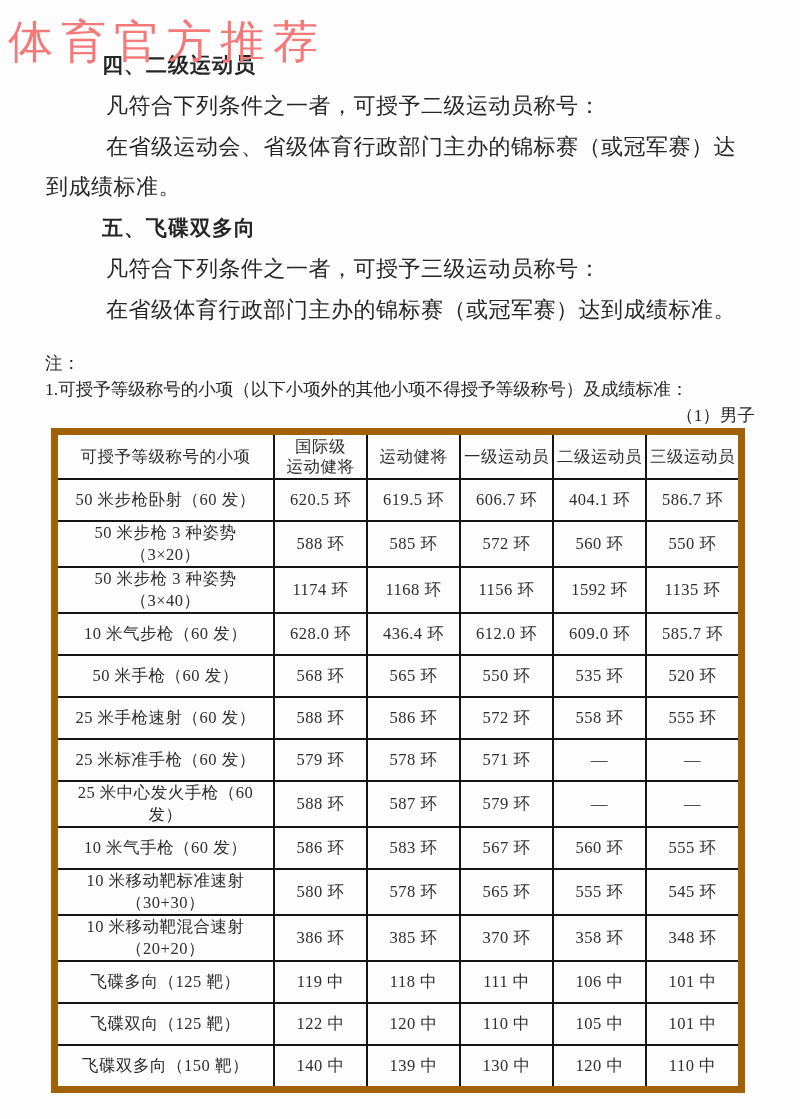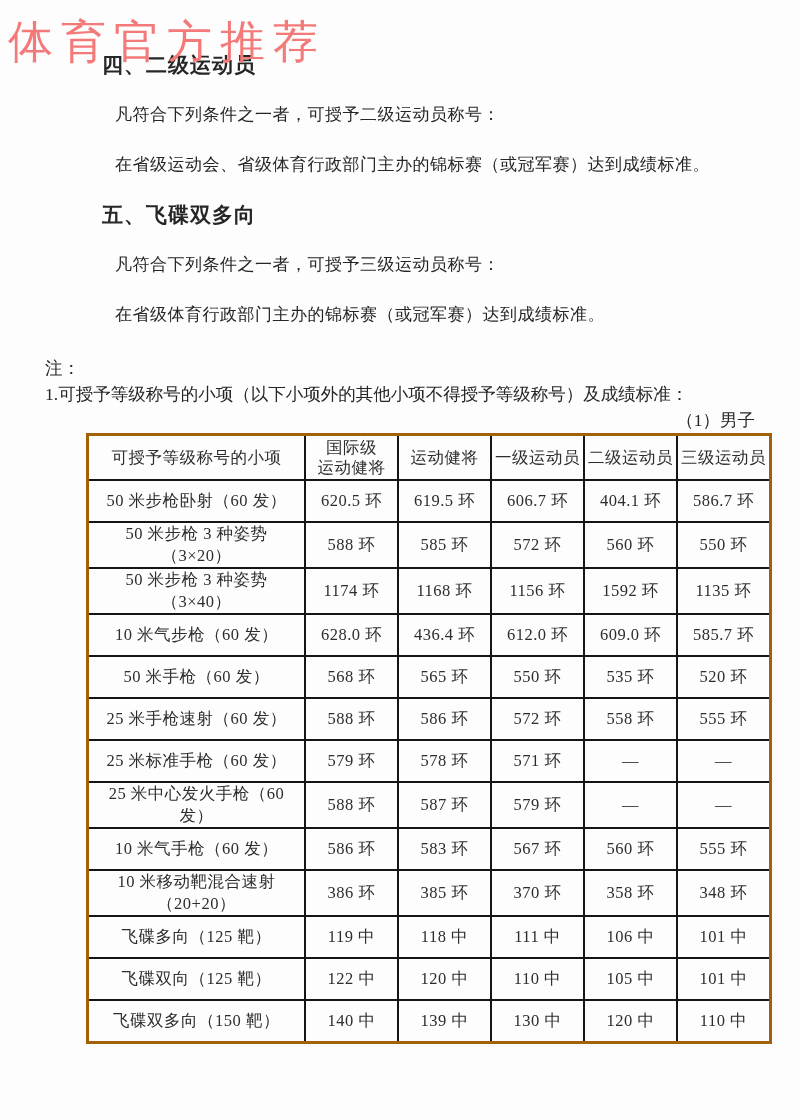--- a/index.html
+++ b/index.html
@@ -34,44 +34,44 @@
     z-index: 1;
   }
   .heading {
     font-size: 21px;
     font-weight: bold;
     line-height: 40px;
     margin: 0 0 0 57px;
     letter-spacing: 1px;
   }
   .para {
-    font-size: 17px;
+    font-size: 22px;
     line-height: 40px;
-    margin: 10px;
+    margin: 1px;
     text-indent: 60px;
     letter-spacing: 0.5px;
   }
   .notes {
     margin-top: 20px;
     font-size: 17.5px;
   }
   .notes p {
     margin: 0;
     line-height: 26px;
   }
   .note-label   { margin-left: 40px; }
   .note-item-1  { margin-left: 28px; }
   .note-item-2  { margin-left: 36px; text-align: right; }
   table.standards {
     border-collapse: collapse;
-    margin-left: 41px;
+    margin-left: 6px;
     margin-top: 0px;
     table-layout: fixed;
     width: 666px;
-    border: 3px solid #a16207;
+    border: 7px solid #a16207;
   }
   table.standards th,
   table.standards td {
     border: 2px solid #151515;
     text-align: center;
     vertical-align: middle;
     font-weight: normal;
     font-size: 16.5px;
     color: #2d2d2d;
     padding: 0 2px;
@@ -184,20 +184,28 @@
           </tr>
           <tr>
             <td>10 米气手枪（60 发）</td>
             <td>586 环</td>
             <td>583 环</td>
             <td>567 环</td>
             <td>560 环</td>
             <td>555 环</td>
           </tr>
           <tr>
+            <td>10 米移动靶标准速射（30+30）</td>
+            <td>580 环</td>
+            <td>578 环</td>
+            <td>565 环</td>
+            <td>555 环</td>
+            <td>545 环</td>
+          </tr>
+          <tr>
             <td>10 米移动靶混合速射（20+20）</td>
             <td>386 环</td>
             <td>385 环</td>
             <td>370 环</td>
             <td>358 环</td>
             <td>348 环</td>
           </tr>
           <tr>
             <td>飞碟多向（125 靶）</td>
             <td>119 中</td>

